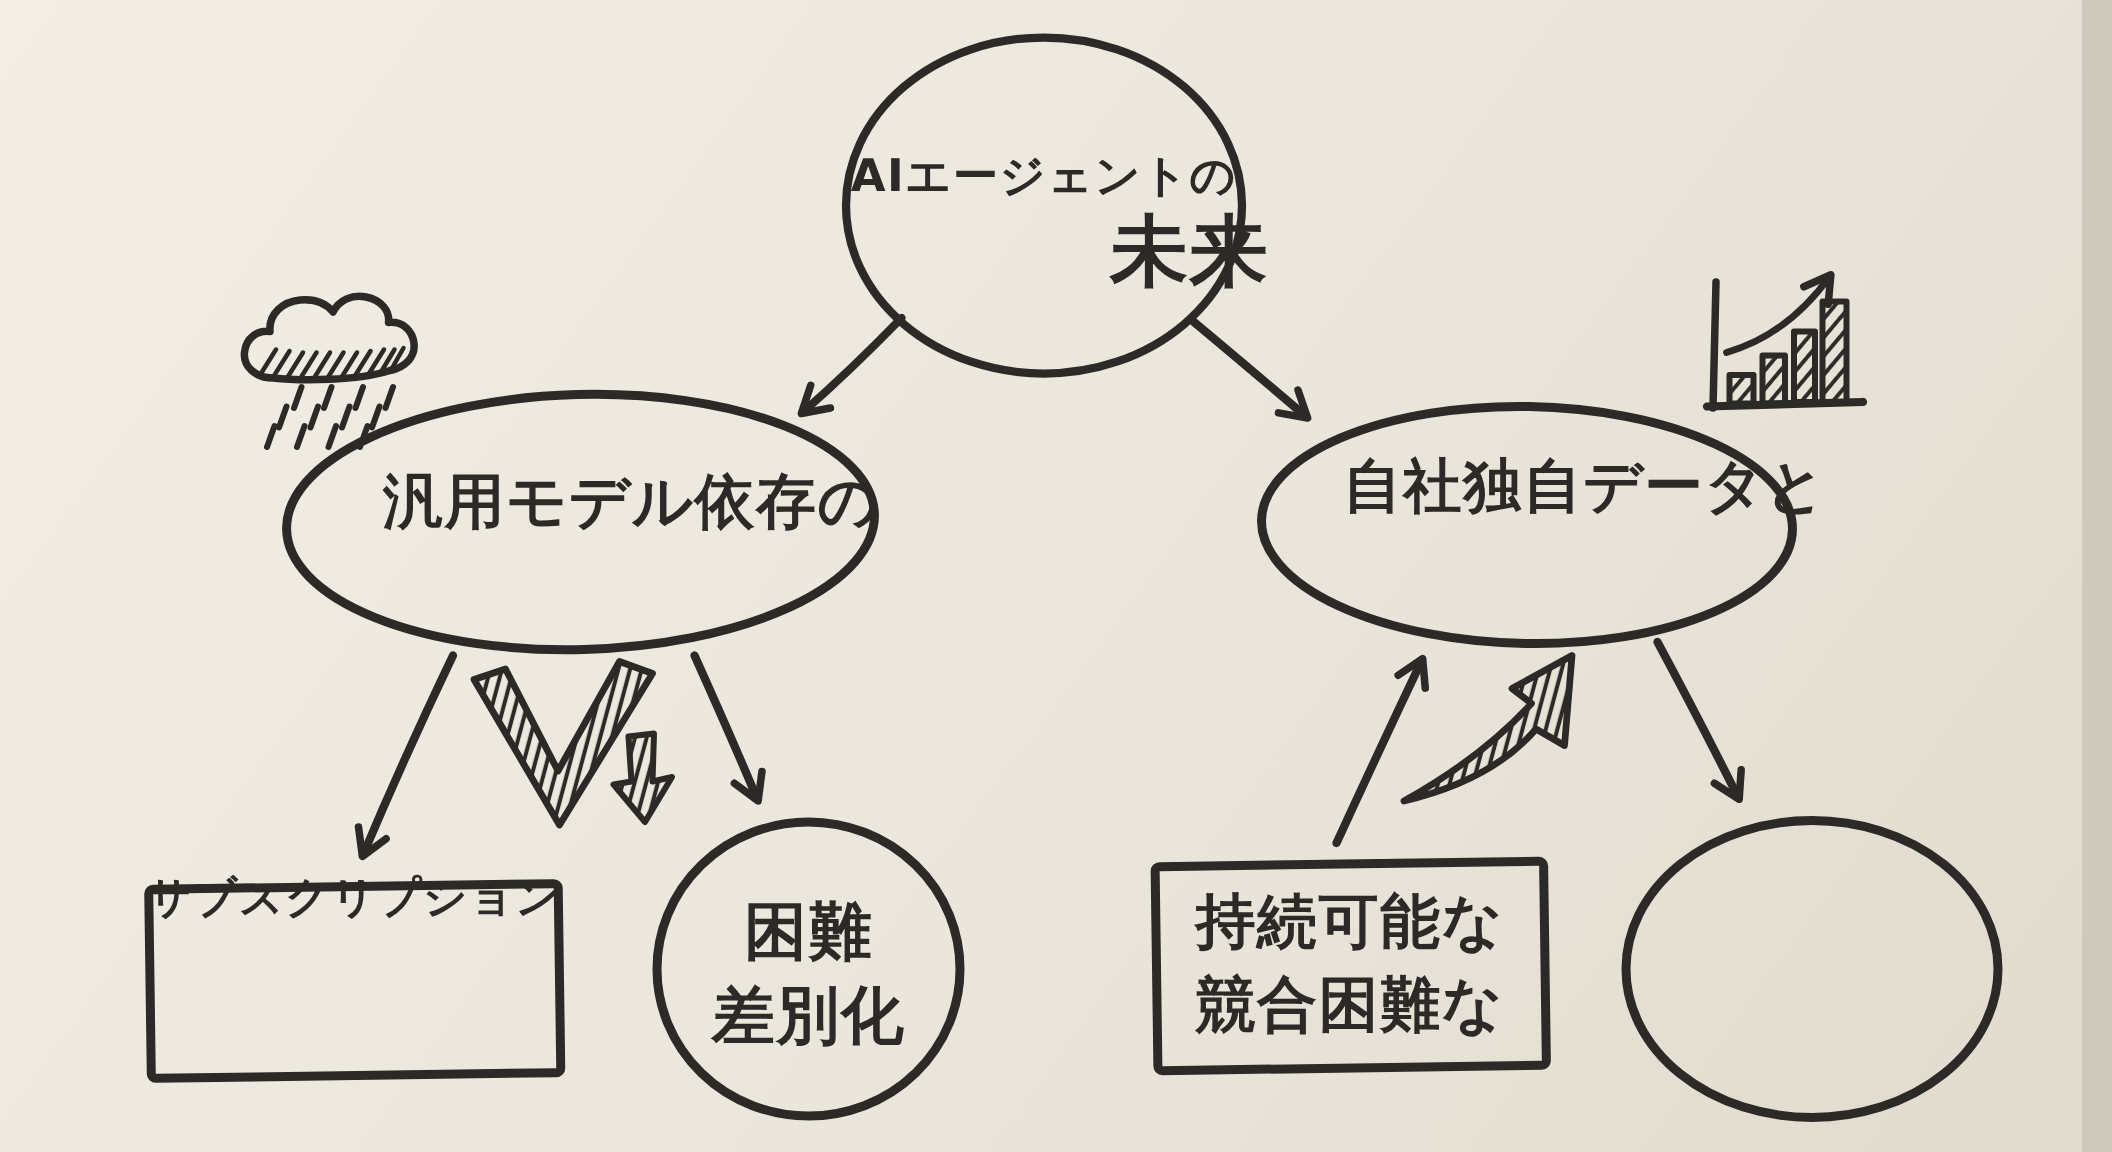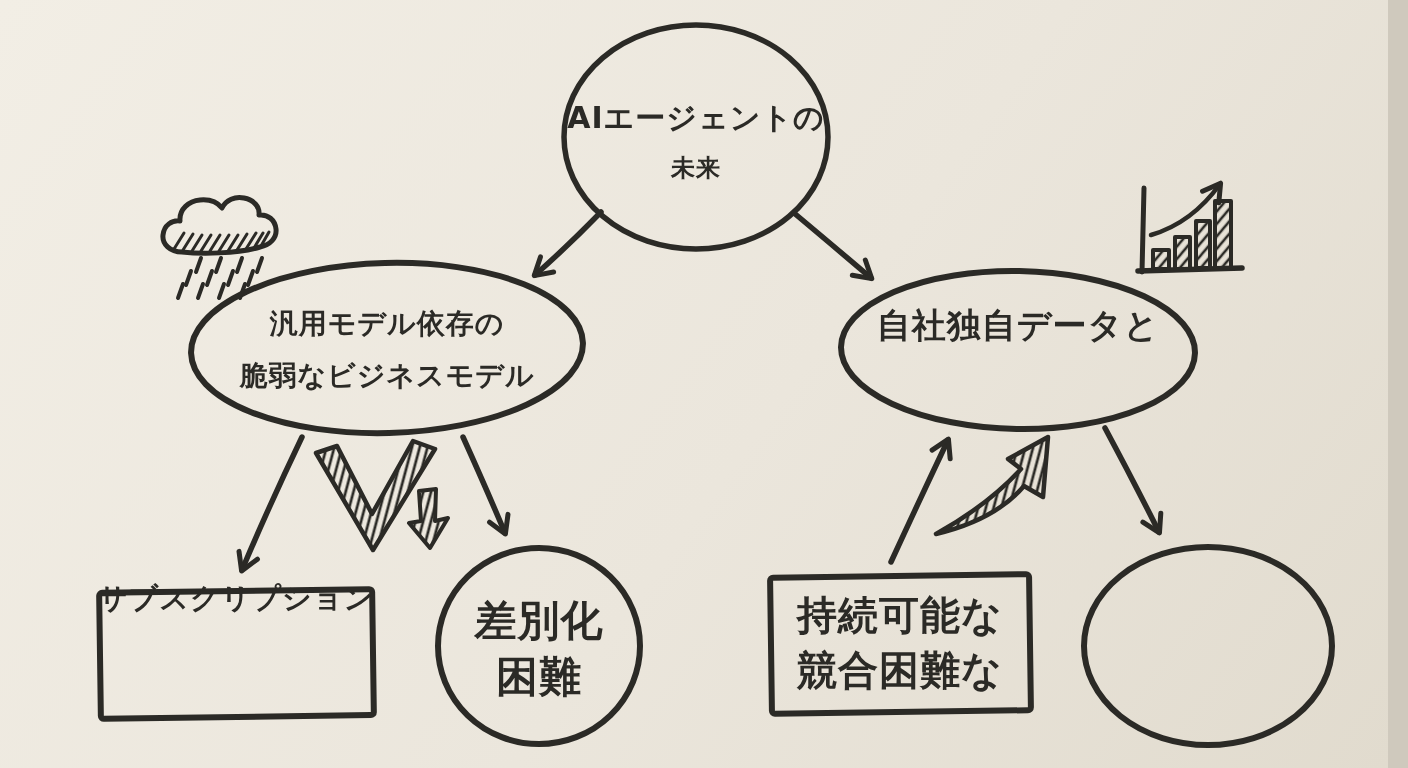--- a/index.html
+++ b/index.html
@@ -11,23 +11,23 @@
   .stage svg{position:absolute;left:0;top:0;}
   .s{stroke:var(--ink,#2b2a26);fill:none;stroke-linecap:round;stroke-linejoin:round;}
   .hv{fill:url(#hatchV);}
   .hb{fill:url(#hatchBar);}
   .label{
     position:absolute;color:var(--ink,#2b2a26);font-weight:600;
     text-align:center;letter-spacing:1px;
   }
   .label div{white-space:nowrap;}
   .lb-root{left:546px;top:96px;width:300px;font-size:30px;line-height:44px;}
-  .lb-root .l2{font-size:24px;line-height:56px;}
-  .lb-fragile{left:187px;top:298px;width:400px;font-size:28px;line-height:52px;}
-  .lb-integration{left:818px;top:301px;width:400px;font-size:34px;line-height:48px;}
+  .lb-root .l2{font-size:52px;line-height:56px;text-align:right;}
+  .lb-fragile{left:187px;top:309px;width:400px;font-size:40px;line-height:52px;text-align:right;}
+  .lb-integration{left:818px;top:301px;width:400px;font-size:39px;line-height:48px;text-align:right;}
   .lb-sub{left:86px;top:575px;width:300px;font-size:29px;line-height:46px;}
   .lb-diff{left:409px;top:593px;width:260px;font-size:42px;line-height:56px;}
   .lb-strategy{left:760px;top:588px;width:280px;font-size:40px;line-height:55px;}
   .lb-moat{left:1068px;top:595px;width:280px;font-size:38px;line-height:55px;}
 </style>
 </head>
 <body>
 
 <div class="stage">
 
@@ -115,34 +115,33 @@
     <path class="s hv" stroke-width="4.5" d="M936,534 Q995,520 1024,486 L1043,497 L1048,437 L1008,459 L1021,469 Q988,505 936,534 Z"></path>
   </svg>
 
   <div class="label lb-root">
     <div class="l1">AIエージェントの</div>
     <div class="l2">未来</div>
   </div>
 
   <div class="label lb-fragile">
     <div>汎用モデル依存の</div>
-    <div>脆弱なビジネスモデル</div>
   </div>
 
   <div class="label lb-integration">
     <div>自社独自データと</div>
   </div>
 
   <div class="label lb-sub">
     <div>サブスクリプション</div>
   </div>
 
   <div class="label lb-diff">
+    <div>困難</div>
     <div>差別化</div>
-    <div>困難</div>
   </div>
 
   <div class="label lb-strategy">
     <div>持続可能な</div>
     <div>競合困難な</div>
   </div>
 
 
 </div>
 

